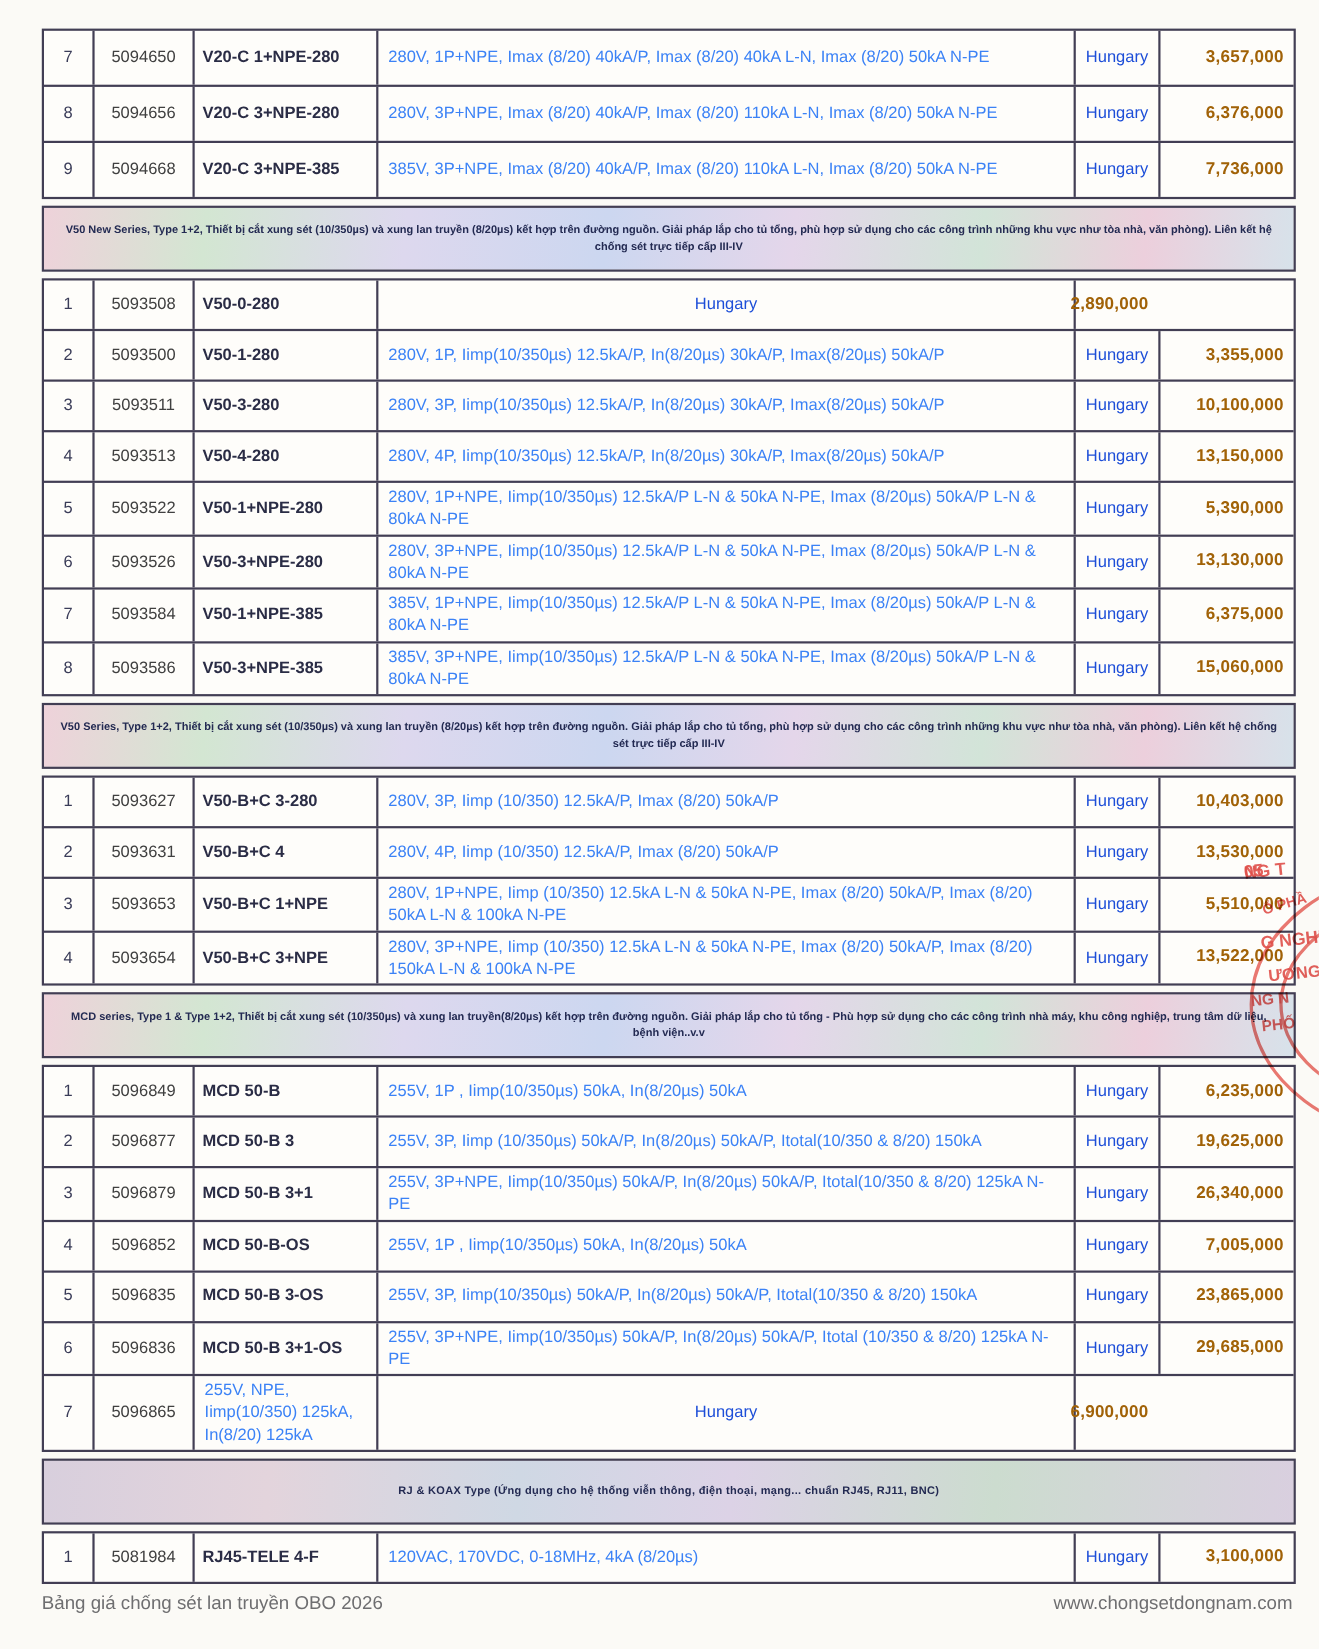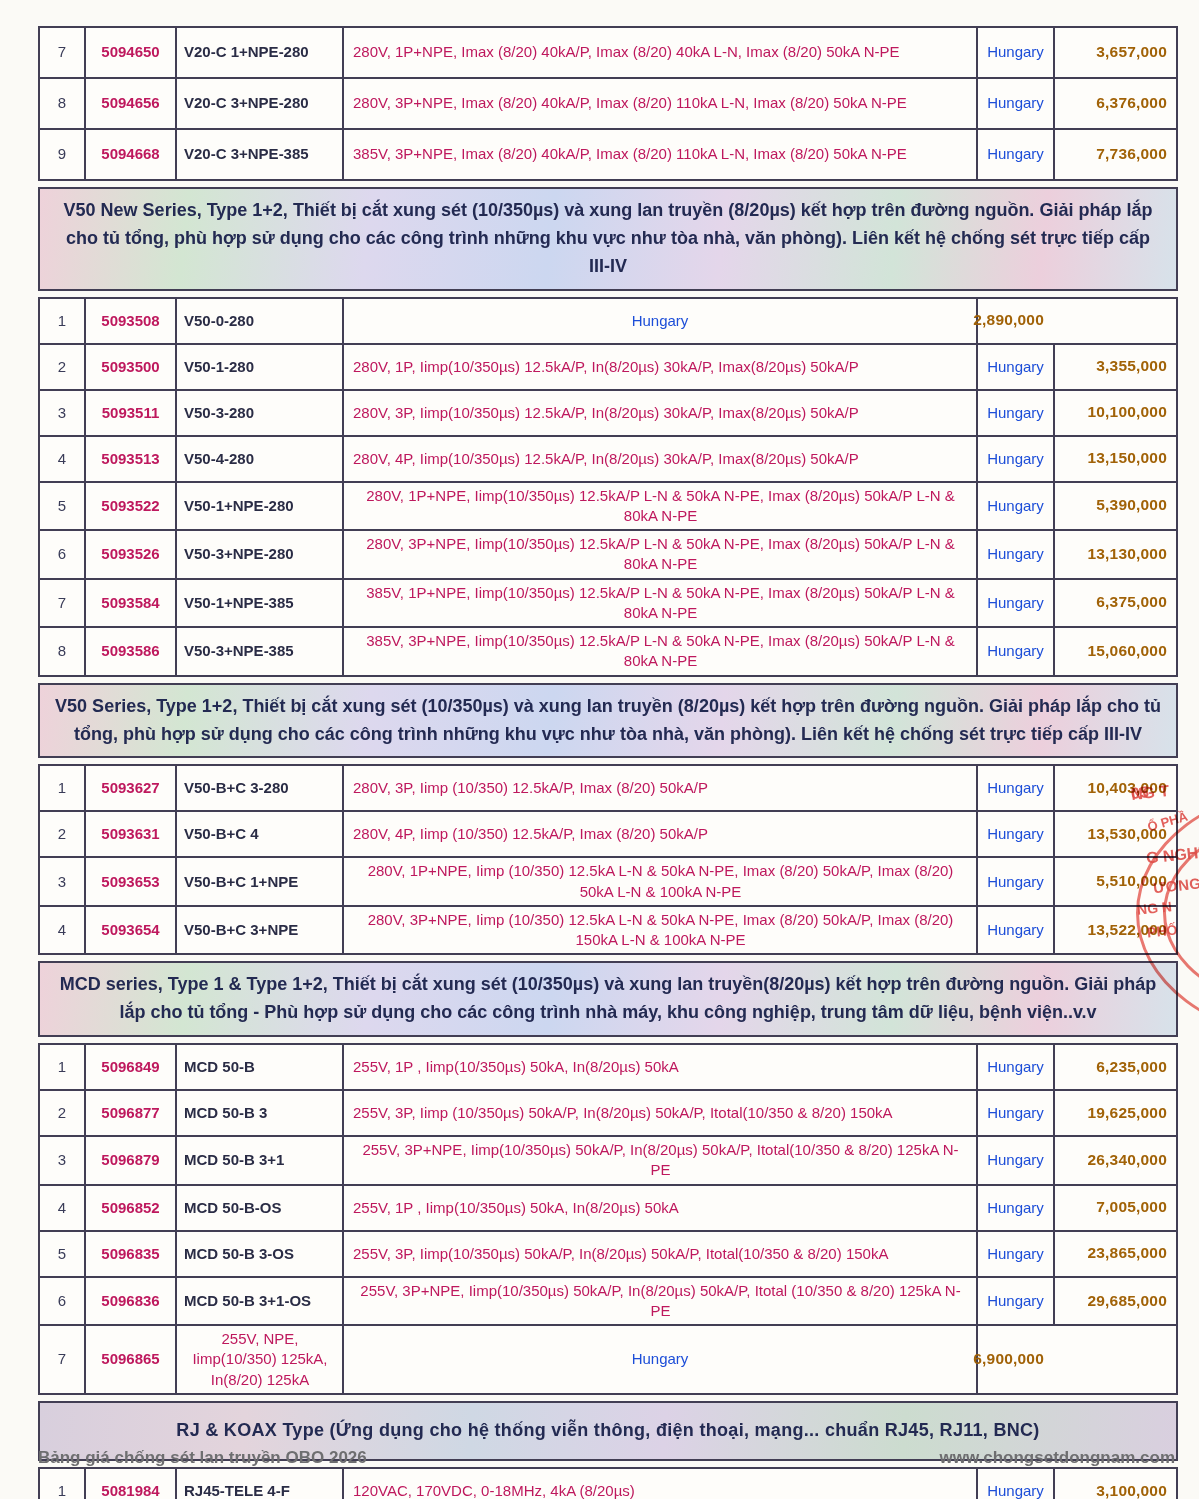--- a/index.html
+++ b/index.html
@@ -18,43 +18,43 @@
     grid-template-columns:44px 91px 167px 634px 77px 123px;
     align-items:center;
     min-height:44px;
   }
   .tall-rows .row{min-height:49px;}
   .row + .row{border-top:2px solid #423e54;}
   .cell{padding:3px 6px;font-size:15px;line-height:1.35;min-height:100%;
     display:flex;align-items:center;box-sizing:border-box;}
   .cell + .cell{border-left:2px solid #423e54;}
   .c-no{justify-content:center;color:#3a3c58;}
-  .c-code{justify-content:center;font-weight:bold;color:#be185d;}
+  .c-code{justify-content:center;font-weight:normal;color:#404040;}
   .c-model{font-weight:bold;color:#2a2c45;padding-left:7px;}
-  .c-desc{color:#be185d;padding-left:9px;padding-right:8px;text-align:center;}
+  .c-desc{color:#3b82f6;padding-left:9px;padding-right:8px;}
   .c-origin{justify-content:center;color:#1d4ed8;}
   .c-price{justify-content:flex-end;font-weight:bold;color:#a16207;
     padding-right:9px;font-size:15.5px;letter-spacing:.2px;}
   .banner{
     border:2px solid #423e54;margin:0 0 6px 0;
     padding:8px 14px;min-height:40px;
     display:flex;align-items:center;justify-content:center;
     text-align:center;
-    font-weight:bold;font-size:18px;line-height:1.55;color:#232a52;
+    font-weight:bold;font-size:10px;line-height:1.55;color:#232a52;
     background:linear-gradient(96deg,#eed2da 0%,#d3e6d2 13%,#ddd8ee 29%,
       #ccd7f0 45%,#e4d6ea 60%,#d2e4d8 75%,#eccfdc 88%,#d7e2ea 100%);
   }
   .banner-main{
     letter-spacing:.3px;
     background:linear-gradient(94deg,#d8cfdd 0%,#e3d4dc 18%,#cfd8e4 38%,
       #dcd2e6 55%,#ccdccf 76%,#d9cfdf 100%);
   }
   .footer{position:absolute;left:38px;right:24px;top:1448px;
     display:flex;justify-content:space-between;
-    font-size:17px;color:#6e6e70;font-weight:bold;}
+    font-size:17px;color:#6e6e70;}
   
   .stamp{
     position:absolute;left:1131px;top:784px;width:68px;height:258px;
     overflow:hidden;z-index:6;pointer-events:none;
     mix-blend-mode:multiply;opacity:.85;
   }
   .stamp .ring{position:absolute;border:3px solid rgba(224,56,48,.8);
     border-radius:50%;}
   .ring-outer{left:5px;top:3px;width:330px;height:246px;}
   .ring-inner{left:32px;top:32px;width:276px;height:188px;border-width:2px;}

